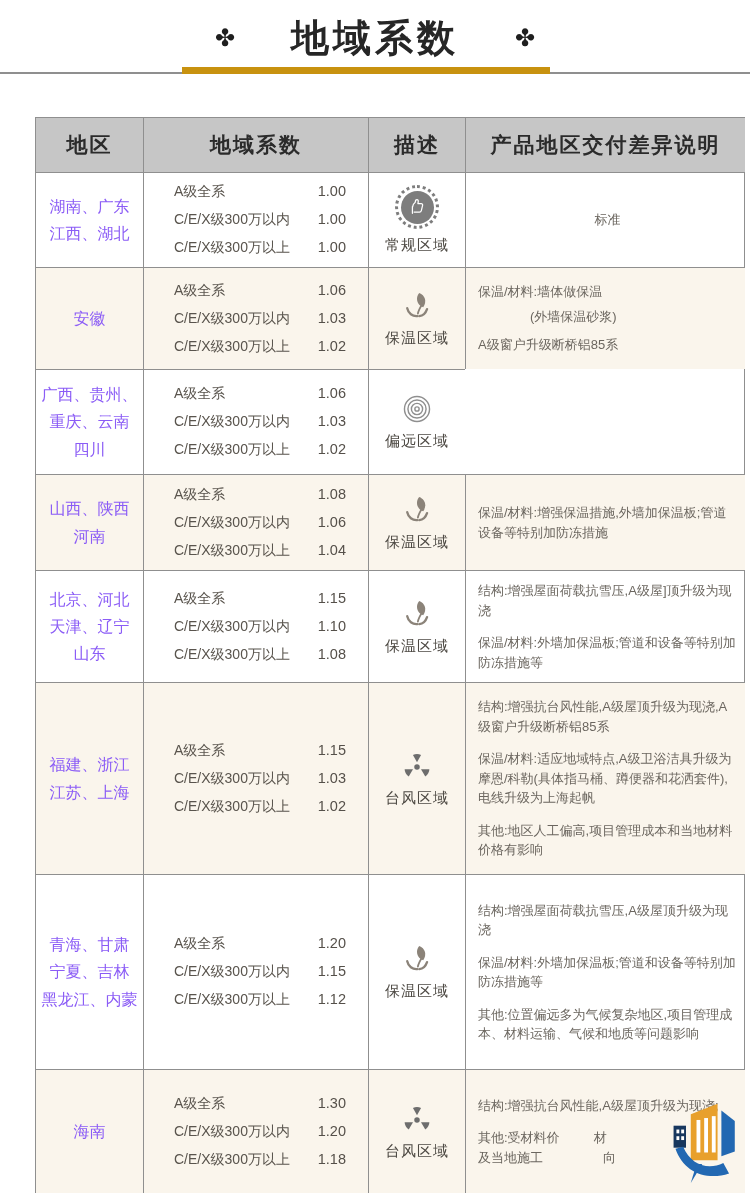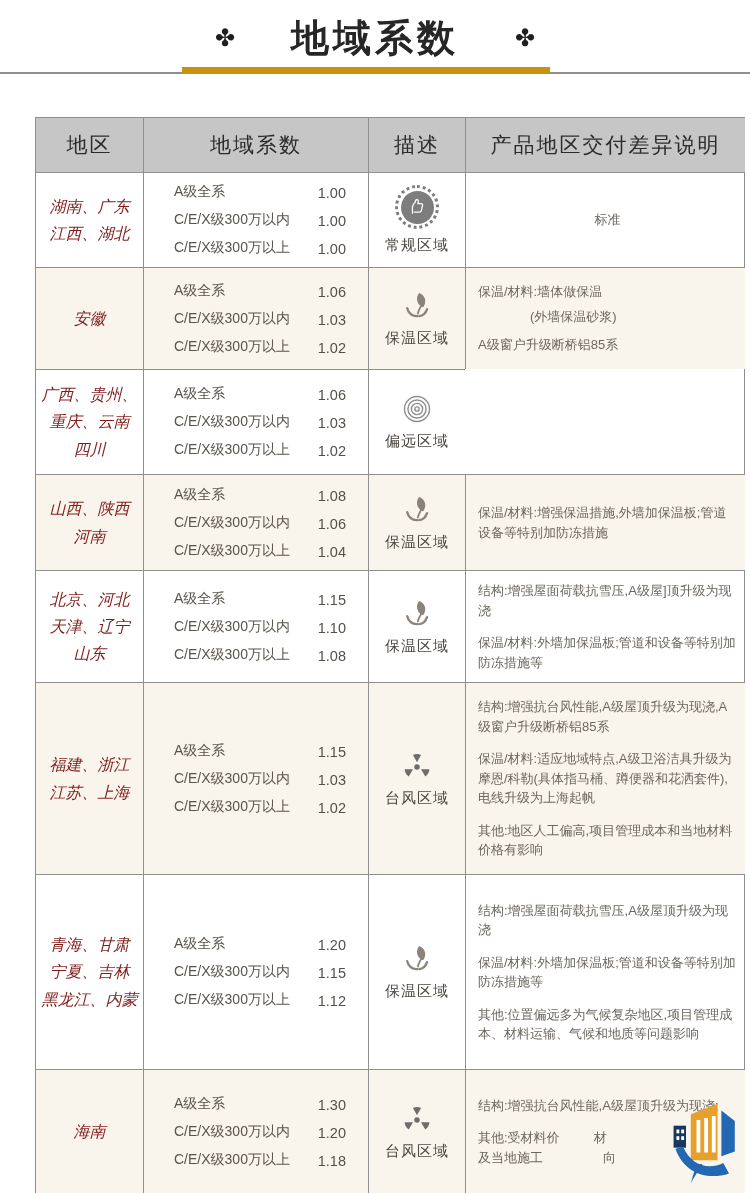--- a/index.html
+++ b/index.html
@@ -28,32 +28,32 @@
     position:absolute; left:35px; top:117px; width:710px;
     border-right:1px solid #8f8f8f; border-bottom:1px solid #8f8f8f;
   }
   .row { display:grid; grid-template-columns:108px 225px 97px 280px; }
   .cell {
     border-left:1px solid #8f8f8f; border-top:1px solid #8f8f8f;
     display:flex; flex-direction:column; justify-content:center;
   }
   .hdr .cell {
     background:#c6c6c6; align-items:center; justify-content:center;
-    min-height:55px; font-size:21px; font-weight:normal; color:#2b2b2b; letter-spacing:2px;
+    min-height:55px; font-size:21px; font-weight:bold; color:#2b2b2b; letter-spacing:2px;
   }
   .alt .cell { background:#faf5ec; }
   .h1{min-height:93px}.h2{min-height:102px}.h3{min-height:105px}.h4{min-height:96px}
   .h5{min-height:108px}.h6{min-height:192px}.h7{min-height:195px}.h8{min-height:124px}
   .region {
     align-items:center; text-align:center; white-space:pre-line;
-    font-size:16px; color:#7f1d1d; line-height:1.7; padding:4px 2px;font-style:italic;
+    font-size:16px; color:#8b5cf6; line-height:1.7; padding:4px 2px;
   }
   .coef { padding:10px 22px 10px 30px; gap:10px; }
   .coef-line {
-    display:flex; justify-content:space-between; align-items:flex-end;
+    display:flex; justify-content:space-between; align-items:flex-start;
     font-size:14px; color:#59544d;
   }
   .coef-line .val { font-size:14.5px; color:#55504a; }
   .zone { align-items:center; gap:7px; padding:6px 0; }
   .zone-label { font-size:15px; color:#4d4943; letter-spacing:1px; }
   .badge {
     width:44px; height:44px; border-radius:50%;
     border:3px dotted #7d7d7d;
     display:flex; align-items:center; justify-content:center;
   }

